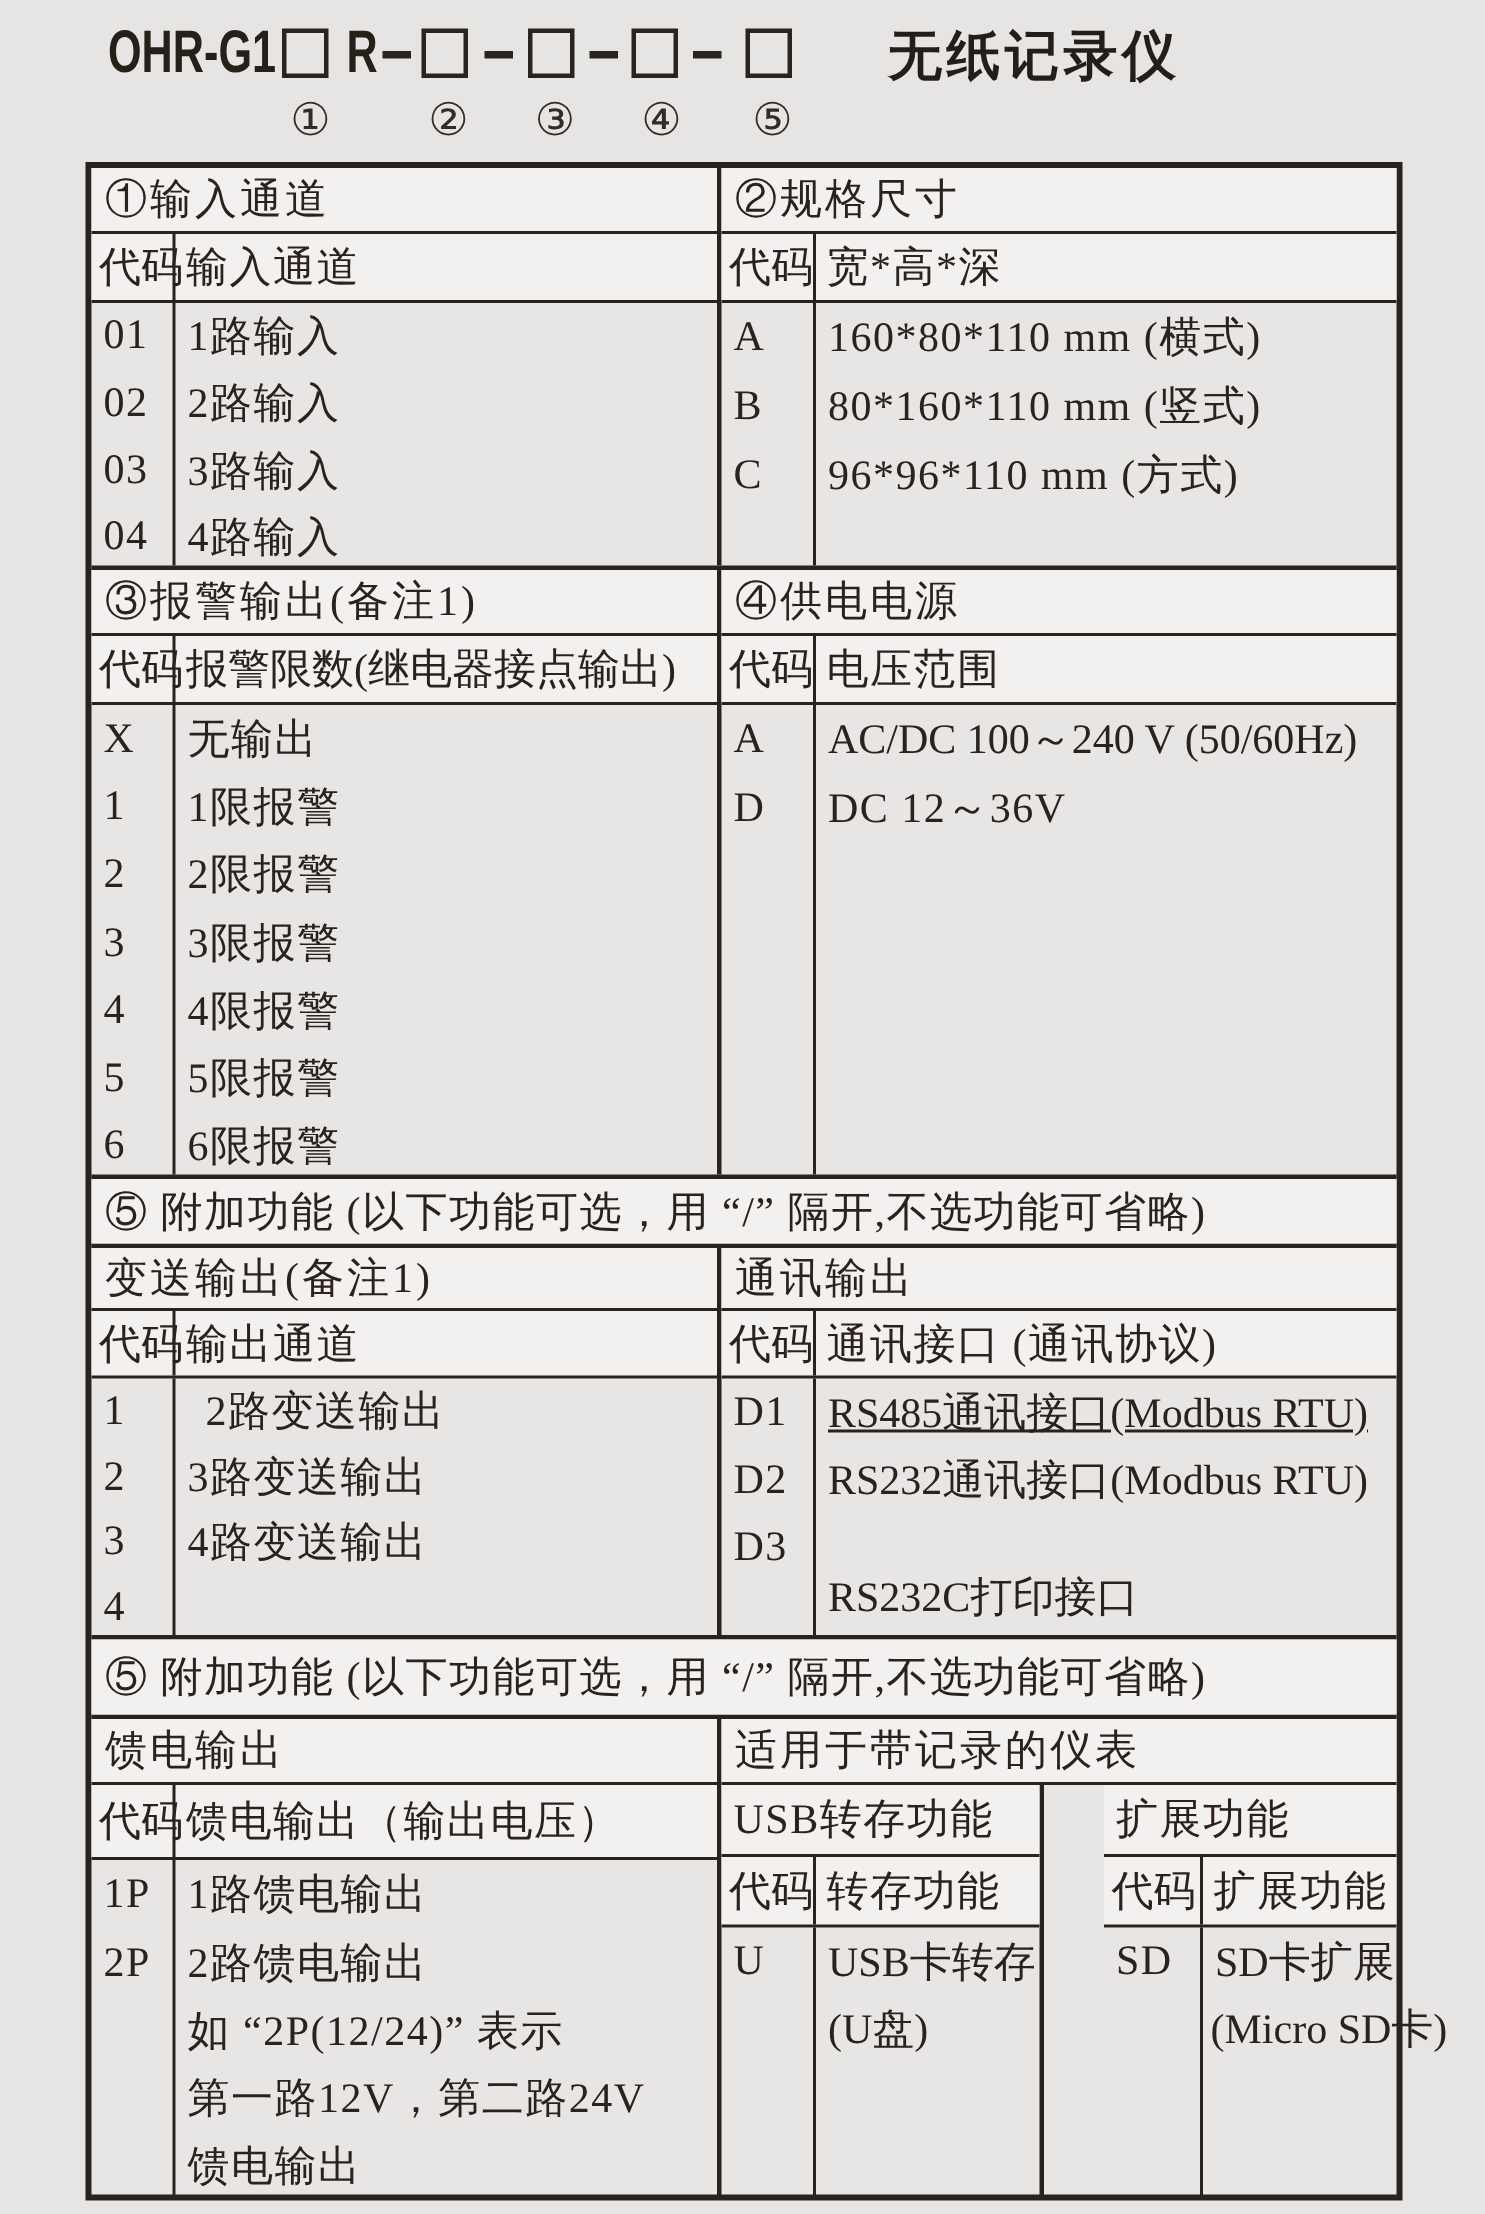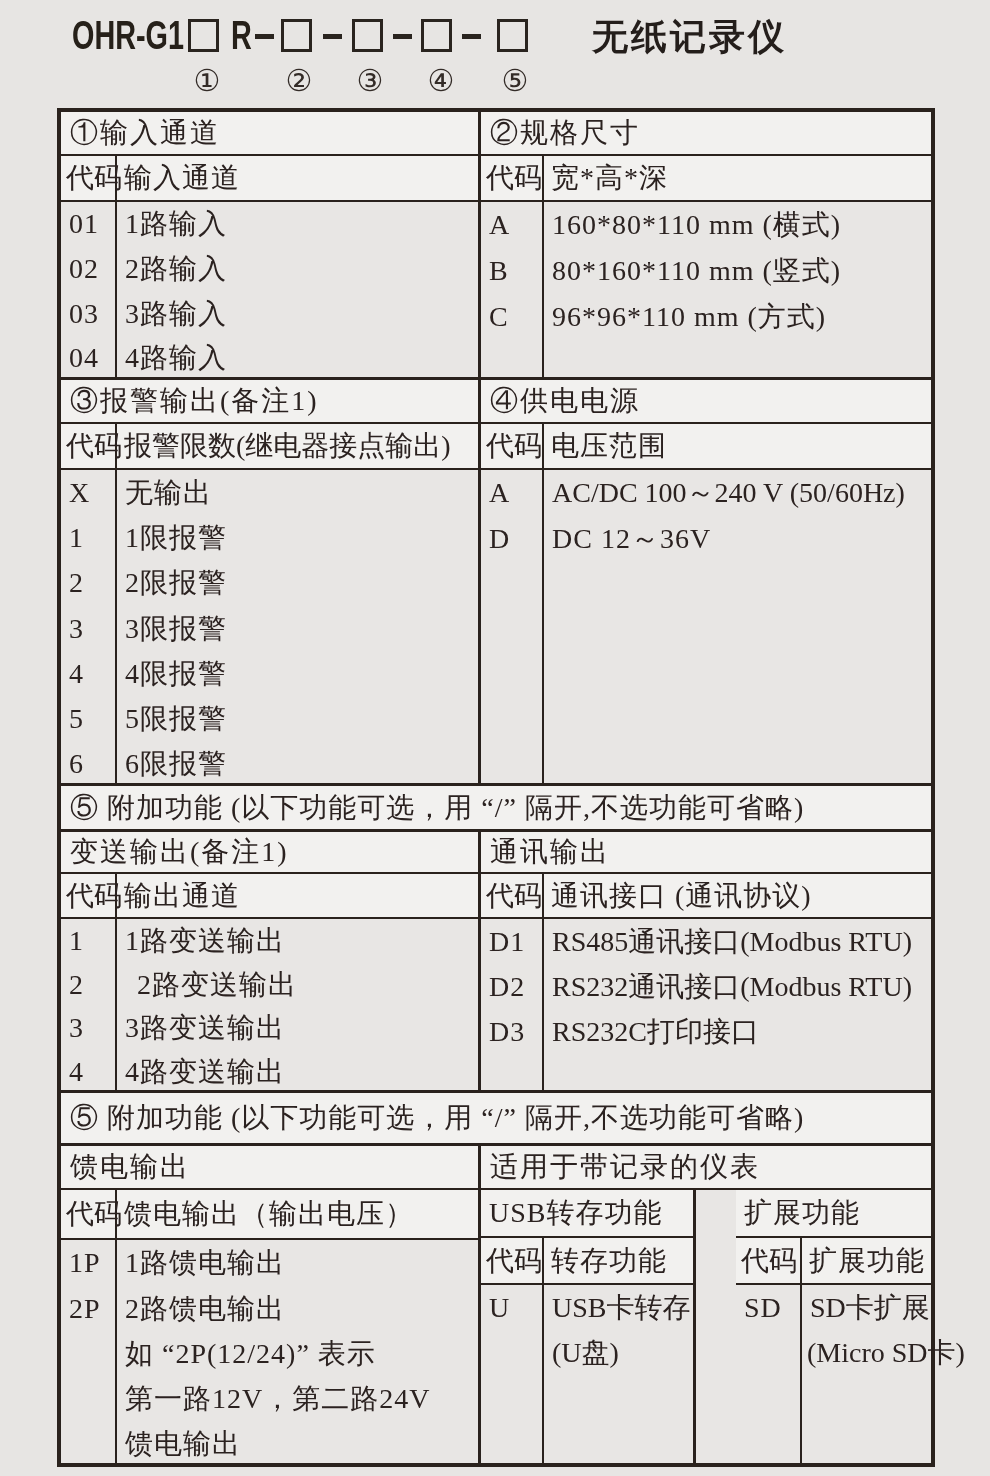--- a/index.html
+++ b/index.html
@@ -196,43 +196,42 @@
           <div class="desc-hcell">输出通道</div>
         </div>
         <div class="data">
           <div class="dcodes w56">
             <div class="cell" style="height:43.7px;">1</div>
             <div class="cell" style="height:43.7px;">2</div>
             <div class="cell" style="height:43.7px;">3</div>
             <div class="cell" style="height:43.7px;">4</div>
           </div>
           <div class="ddescs">
-            <div class="cell" style="height:43.7px;">1路变送输出</div>
             <div class="cell" style="height:43.7px;padding-left:20px;">2路变送输出</div>
             <div class="cell" style="height:43.7px;">3路变送输出</div>
             <div class="cell" style="height:43.7px;">4路变送输出</div>
           </div>
         </div>
       </div>
       <div class="half hright">
         <div class="sec-h" style="height:40px;">通讯输出</div>
         <div class="col-h" style="height:43px;">
           <div class="code-hcell w63">代码</div>
           <div class="desc-hcell">通讯接口 (通讯协议)</div>
         </div>
         <div class="data">
           <div class="dcodes w63">
             <div class="cell" style="height:45px;">D1</div>
             <div class="cell" style="height:45px;">D2</div>
             <div class="cell" style="height:45px;">D3</div>
           </div>
           <div class="ddescs">
-            <div class="cell" style="height:45px;letter-spacing:0;">RS485通讯接口(Modbus RTU)</div>
+            <div class="cell" style="height:45px;letter-spacing:0;text-decoration:underline;">RS485通讯接口(Modbus RTU)</div>
             <div class="cell" style="height:45px;letter-spacing:0;">RS232通讯接口(Modbus RTU)</div>
-            <div class="cell" style="height:45px;letter-spacing:0;">RS232C打印接口</div>
+            <div class="cell" style="height:45px;letter-spacing:0;margin-top:33px;">RS232C打印接口</div>
           </div>
         </div>
       </div>
     </div>
 
     <div class="band bb" style="height:53px;">
       <div class="full-header" style="flex:1;">⑤ 附加功能 (以下功能可选，用 “/” 隔开,不选功能可省略)</div>
     </div>
 
     <div class="band" style="flex:1;">

